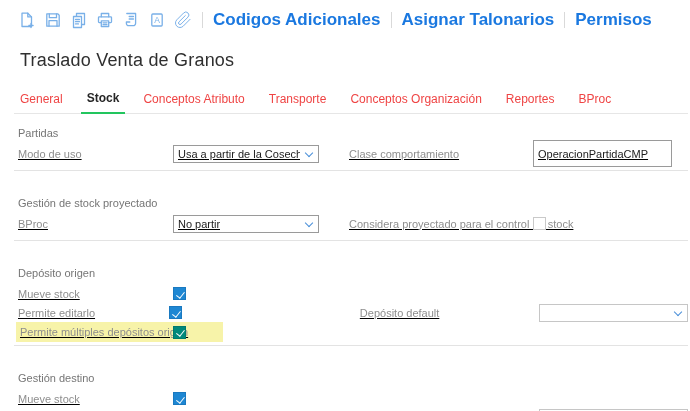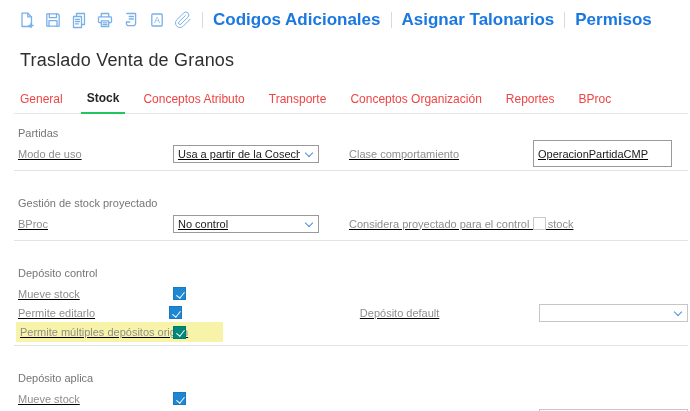--- a/index.html
+++ b/index.html
@@ -137,30 +137,30 @@
 
 
 
   <div class="divider"></div>
 
   <div class="section-title">Gestión de stock proyectado</div>
 
   <div class="row">
     <span class="lbl">BProc</span>
     <div class="select">
-      <span class="selval">No control</span>
+      <span class="selval">No partir</span>
       <span class="chev"></span>
     </div>
     <span class="rlbl">Considera proyectado para el control de stock</span>
     <span class="cb"></span>
   </div>
 
   <div class="divider"></div>
 
-  <div class="section-title">Depósito control</div>
+  <div class="section-title">Depósito origen</div>
 
   <div class="row">
     <span class="lbl">Mueve stock</span>
     <span class="cb checked"></span>
   </div>
 
   <div class="row">
     <span class="lbl">Permite editarlo</span>
     <span class="cb checked"></span>
     <span class="rlbl" style="margin-left:178px">Depósito default</span>
@@ -172,21 +172,21 @@
 
   <div class="row hl-row">
     <div class="hl">
       <span class="lbl">Permite múltiples depósitos origen</span>
       <span class="cb checked teal"></span>
     </div>
   </div>
 
   <div class="divider" style="margin-top:3px"></div>
 
-  <div class="section-title">Depósito aplica</div>
+  <div class="section-title">Gestión destino</div>
 
   <div class="row">
     <span class="lbl">Mueve stock</span>
     <span class="cb checked"></span>
   </div>
 
   <div class="row">
     <span class="lbl">Permite editarlo</span>
     <span class="cb checked"></span>
     <span class="rlbl" style="margin-left:178px">Depósito default</span>

